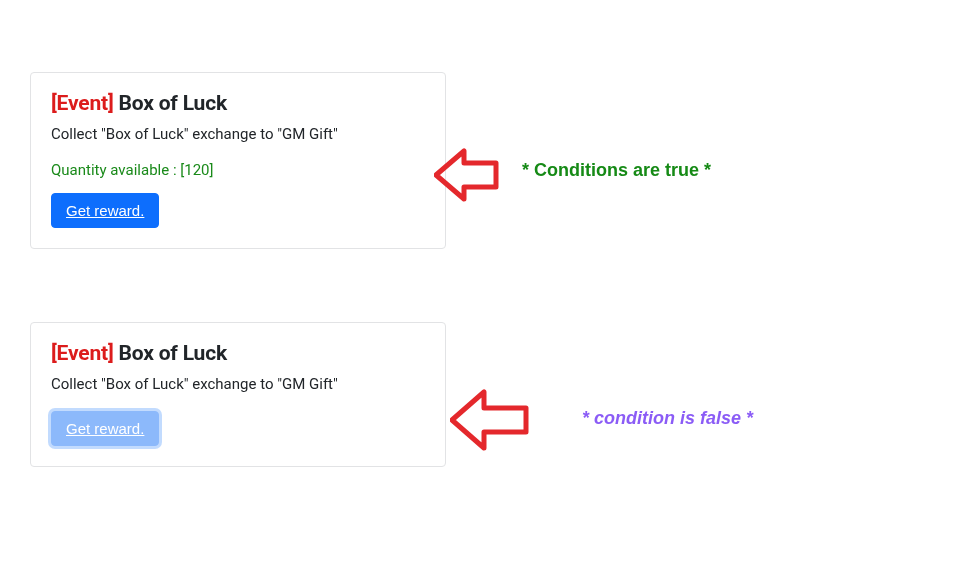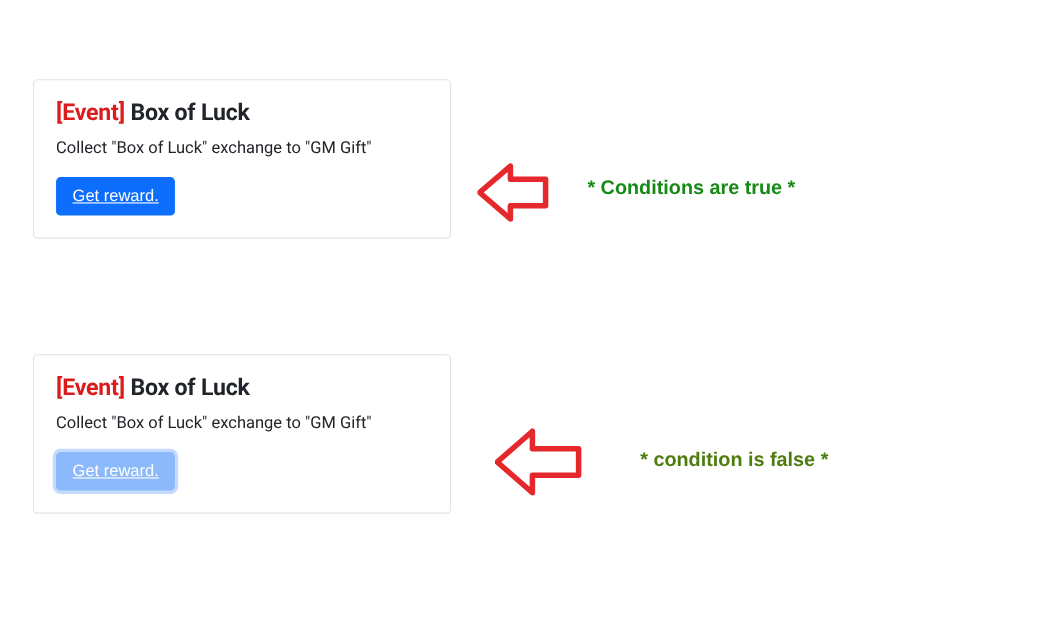--- a/index.html
+++ b/index.html
@@ -8,21 +8,21 @@
     padding: 0;
     width: 959px;
     height: 580px;
     background: #ffffff;
     font-family: "Segoe UI", -apple-system, BlinkMacSystemFont, Roboto, Arial, sans-serif;
     position: relative;
     color: #212529;
   }
   .card {
     position: absolute;
-    width: 380px;
+    width: 416px;
     background: #ffffff;
     border: 1px solid #e2e3e5;
     border-radius: 4px;
     padding: 18px 20px 20px 20px;
   }
   .card-title {
     font-size: 21px;
     font-weight: 700;
     margin: 0 0 10px 0;
     letter-spacing: -0.2px;
@@ -64,43 +64,47 @@
     box-shadow: 0 0 0 3px rgba(13,110,253,0.25);
     cursor: default;
   }
   .annotation {
     position: absolute;
     font-family: "Segoe UI", Arial, sans-serif;
     font-weight: 700;
     font-size: 18px;
   }
   .ann-true { color: #168a16; }
-  .ann-false { color: #4d7c0f; }
+  .ann-false { color: #8b5cf6; font-style: italic; }
   .arrow {
     position: absolute;
   }
 </style>
 </head>
 <body>
 
 <div class="card" style="left:30px; top:72px;">
   <h3 class="card-title">
     <span class="event-tag">[Event]</span>
     <span>Box of Luck</span>
   </h3>
   <p class="card-desc">Collect "Box of Luck" exchange to "GM Gift"</p>
+  <p class="qty-line qty-ok">
+    <span>Quantity available :</span>
+    <span>[120]</span>
+  </p>
   <button class="btn btn-primary">Get reward.</button>
 </div>
 
 <div class="arrow" style="left:434px; top:145px;">
   <svg width="70" height="60" viewBox="0 0 70 60">
     <path d="M2 30 L30 6 L30 18 L62 18 L62 42 L30 42 L30 54 Z" fill="none" stroke="#e4282c" stroke-width="5" stroke-linejoin="round"></path>
   </svg>
 </div>
-<div class="annotation ann-true" style="left:534px; top:160px;">* Conditions are true *</div>
+<div class="annotation ann-true" style="left:522px; top:160px;">* Conditions are true *</div>
 
 <div class="card" style="left:30px; top:322px;">
   <h3 class="card-title">
     <span class="event-tag">[Event]</span>
     <span>Box of Luck</span>
   </h3>
   <p class="card-desc">Collect "Box of Luck" exchange to "GM Gift"</p>
   <button class="btn btn-disabled">Get reward.</button>
 </div>
 

